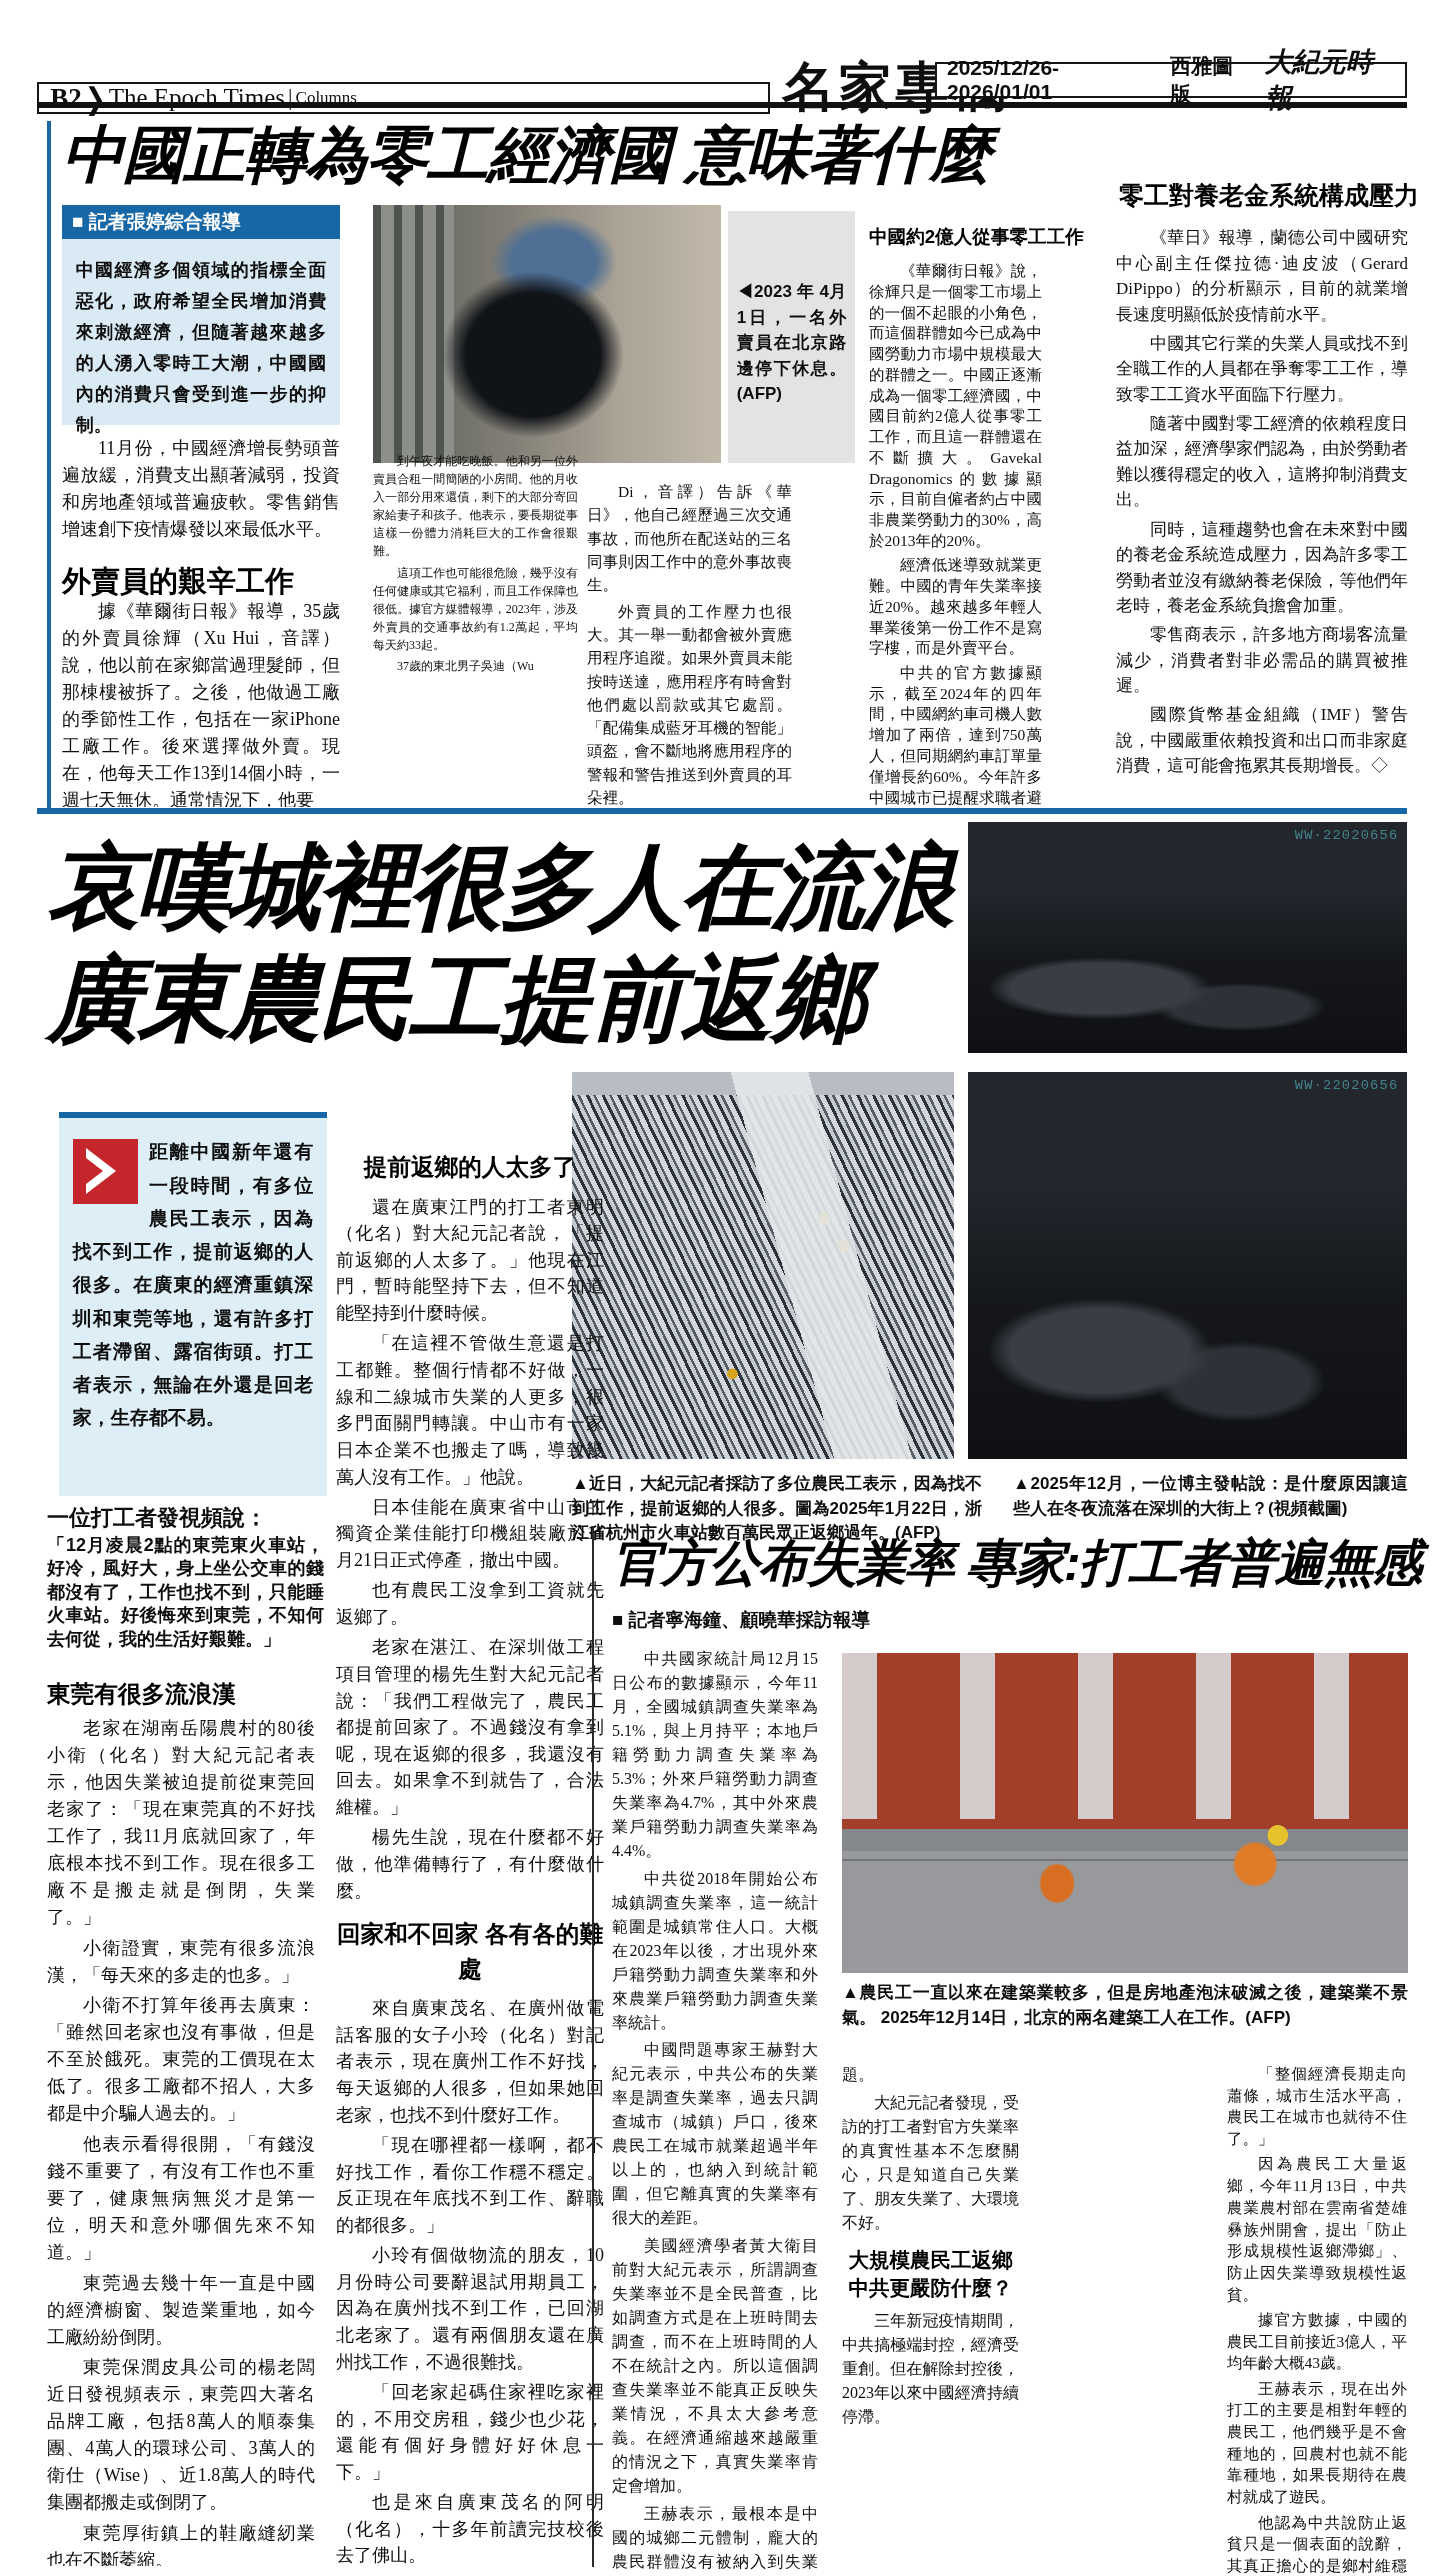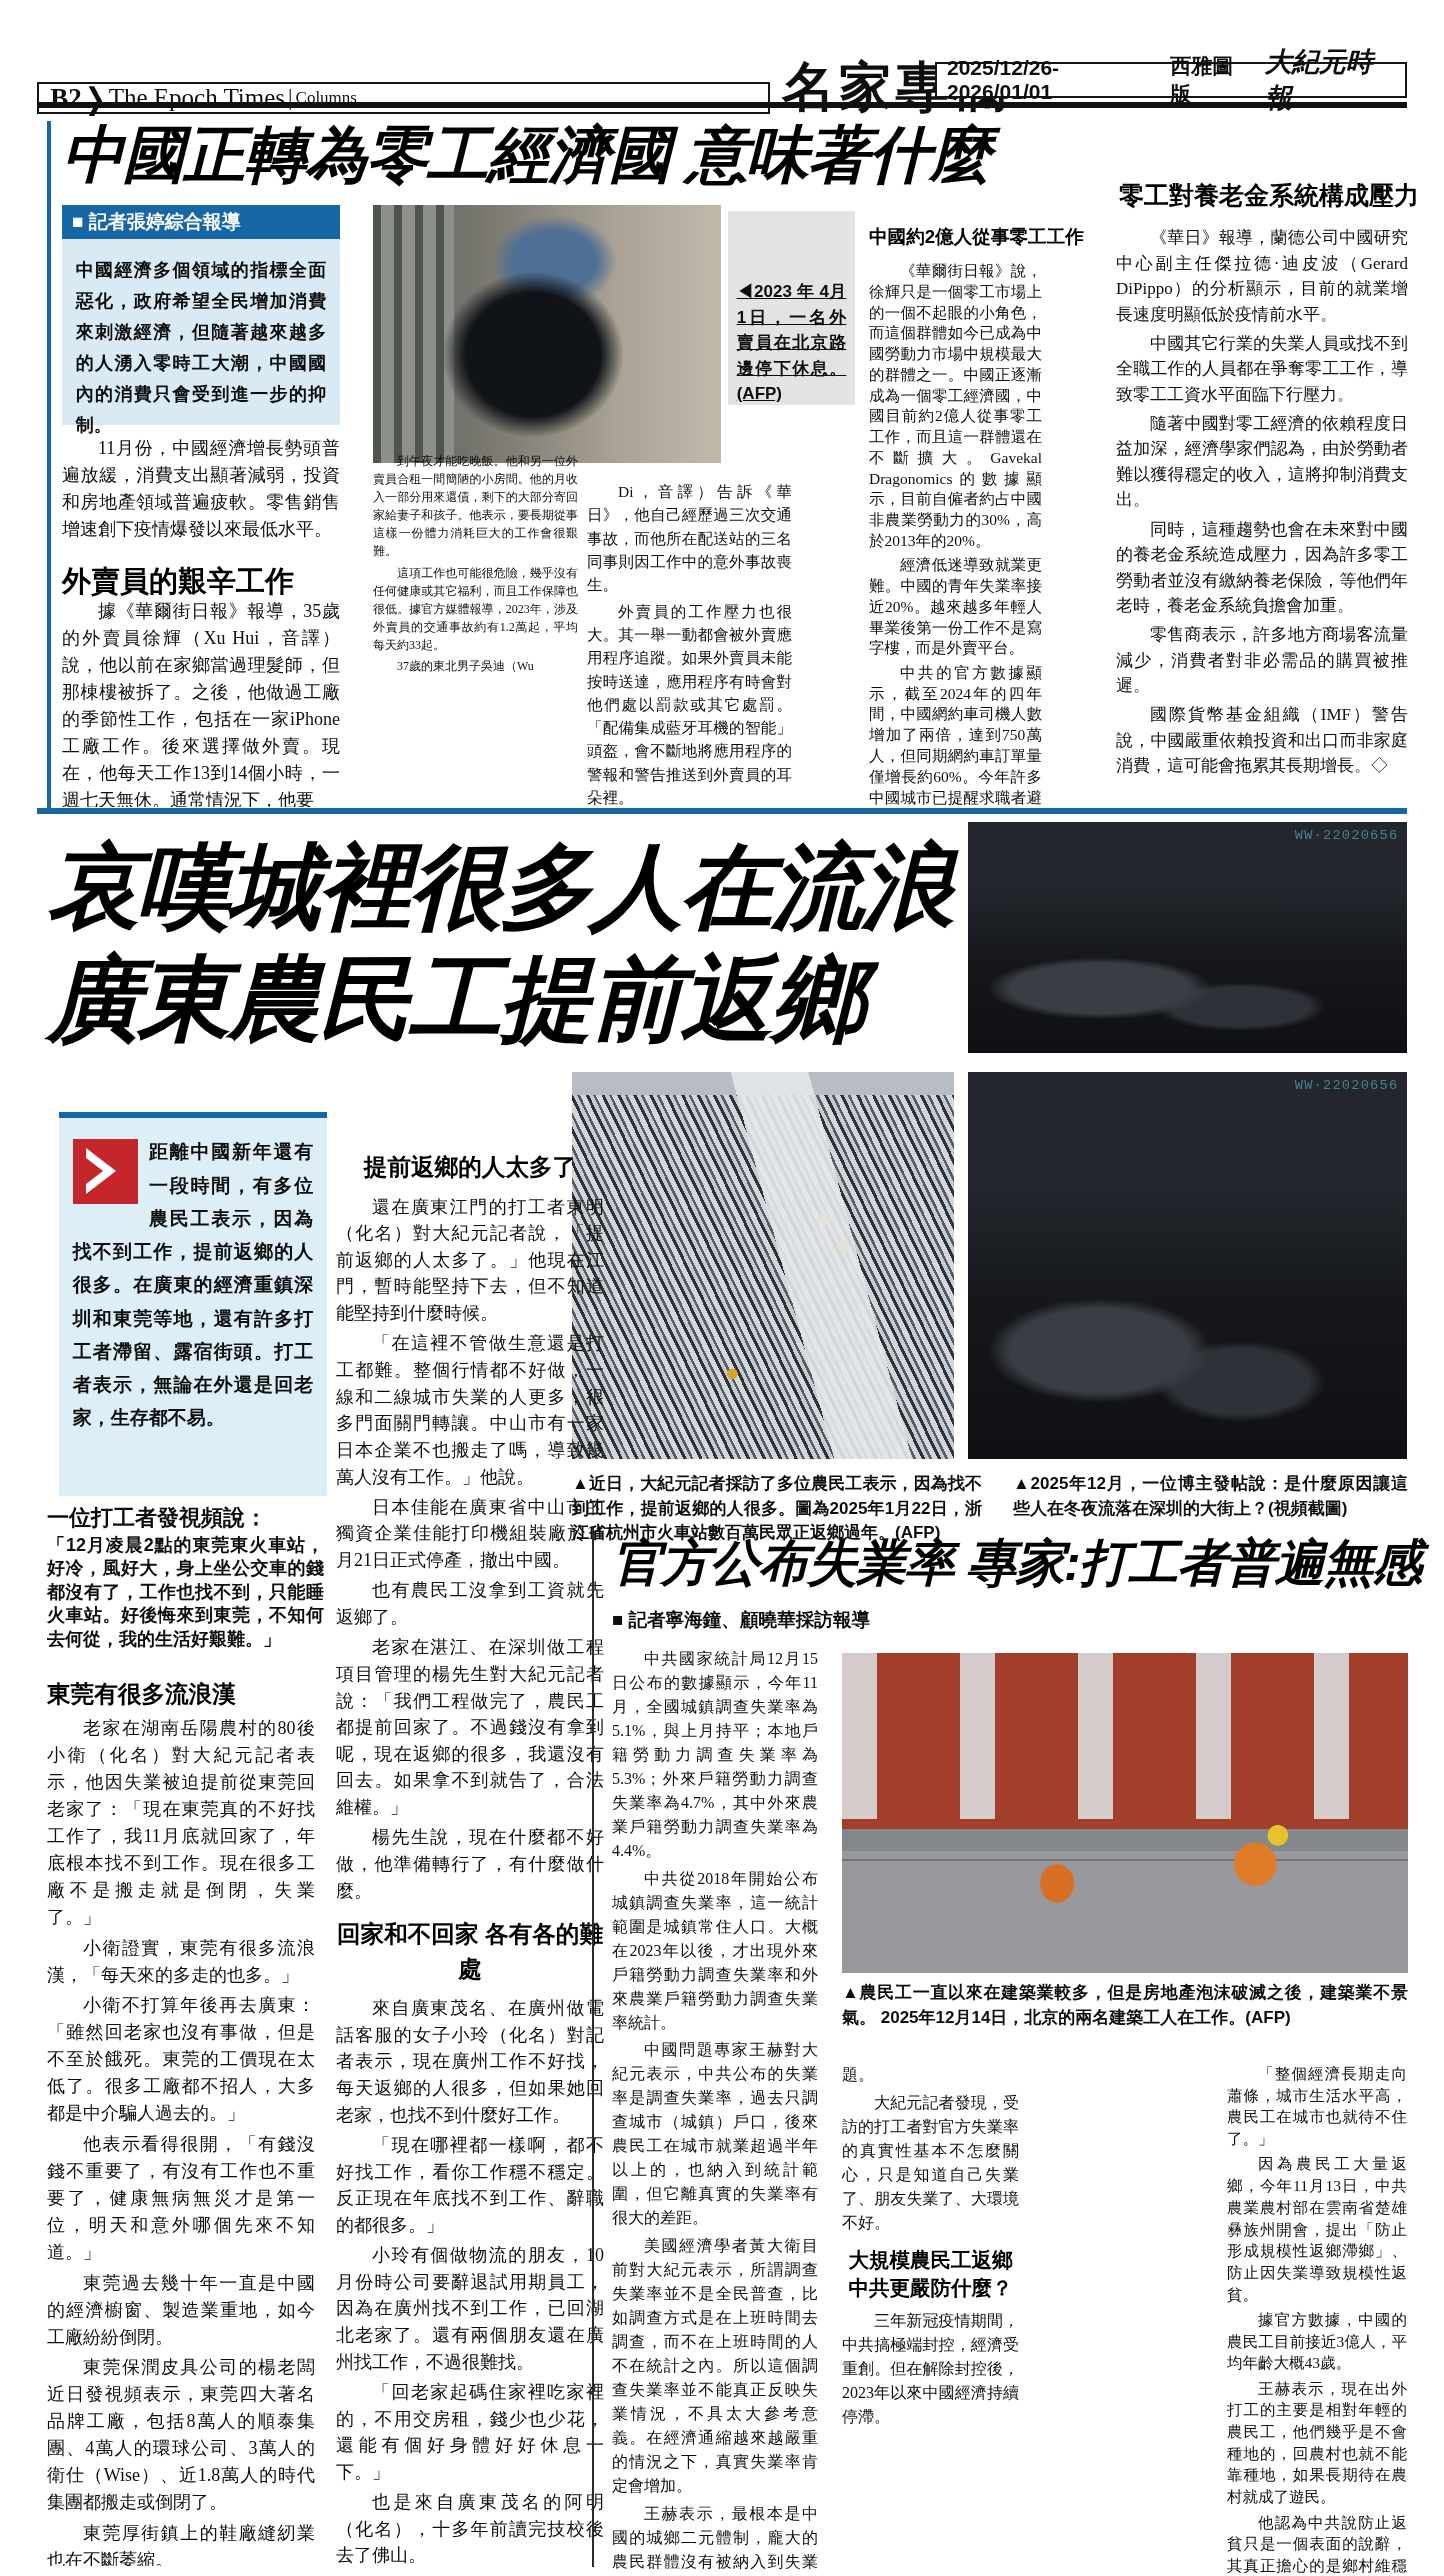--- a/index.html
+++ b/index.html
@@ -90,21 +90,21 @@
   <div class="abs intro-box" style="left:62px;top:239px;width:278px;height:186px;padding:16px 13.7px;font-size:18px;line-height:1.72;">中國經濟多個領域的指標全面惡化，政府希望全民增加消費來刺激經濟，但隨著越來越多的人湧入零時工大潮，中國國內的消費只會受到進一步的抑制。</div>
   <div class="abs col" style="left:62px;top:435px;width:278px;height:124px;font-size:18px;line-height:1.5;">
     <p class="para">11月份，中國經濟增長勢頭普遍放緩，消費支出顯著減弱，投資和房地產領域普遍疲軟。零售銷售增速創下疫情爆發以來最低水平。</p>
   </div>
   <div class="abs subhead" style="left:62px;top:562px;font-size:29px;">外賣員的艱辛工作</div>
   <div class="abs col" style="left:62px;top:598px;width:278px;height:209px;font-size:18px;line-height:1.5;">
     <p class="para">據《華爾街日報》報導，35歲的外賣員徐輝（Xu Hui，音譯）說，他以前在家鄉當過理髮師，但那棟樓被拆了。之後，他做過工廠的季節性工作，包括在一家iPhone工廠工作。後來選擇做外賣。現在，他每天工作13到14個小時，一週七天無休。通常情況下，他要</p>
   </div>
 
   <div class="abs ph ph-delivery" style="left:373px;top:205px;width:348px;height:258px;"></div>
-  <div class="abs cap" style="left:728px;top:211px;width:127px;height:194px;background:#e3e3e3;padding:68px 8.7px 0 8.7px;box-sizing:border-box;font-size:17px;line-height:1.5;text-decoration:underline;">◀2023 年 4月1日，一名外賣員在北京路邊停下休息。(AFP)</div>
+  <div class="abs cap" style="left:728px;top:211px;width:127px;height:252px;background:#e3e3e3;padding:68px 8.7px 0 8.7px;box-sizing:border-box;font-size:17px;line-height:1.5;">◀2023 年 4月1日，一名外賣員在北京路邊停下休息。(AFP)</div>
 
   <div class="abs col" style="left:373px;top:452px;width:205px;height:328px;font-size:12px;line-height:1.5;">
       <p class="para">到午夜才能吃晚飯。他和另一位外賣員合租一間簡陋的小房間。他的月收入一部分用來還債，剩下的大部分寄回家給妻子和孩子。他表示，要長期從事這樣一份體力消耗巨大的工作會很艱難。</p>
       <p class="para">這項工作也可能很危險，幾乎沒有任何健康或其它福利，而且工作保障也很低。據官方媒體報導，2023年，涉及外賣員的交通事故約有1.2萬起，平均每天約33起。</p>
       <p class="para">37歲的東北男子吳迪（Wu</p>
     </div>
   <div class="abs col" style="left:587px;top:480px;width:205px;height:328px;font-size:15.5px;line-height:1.5;">
       <p class="para">Di，音譯）告訴《華日》，他自己經歷過三次交通事故，而他所在配送站的三名同事則因工作中的意外事故喪生。</p>
       <p class="para">外賣員的工作壓力也很大。其一舉一動都會被外賣應用程序追蹤。如果外賣員未能按時送達，應用程序有時會對他們處以罰款或其它處罰。「配備集成藍牙耳機的智能」頭盔，會不斷地將應用程序的警報和警告推送到外賣員的耳朵裡。</p>
     </div>

